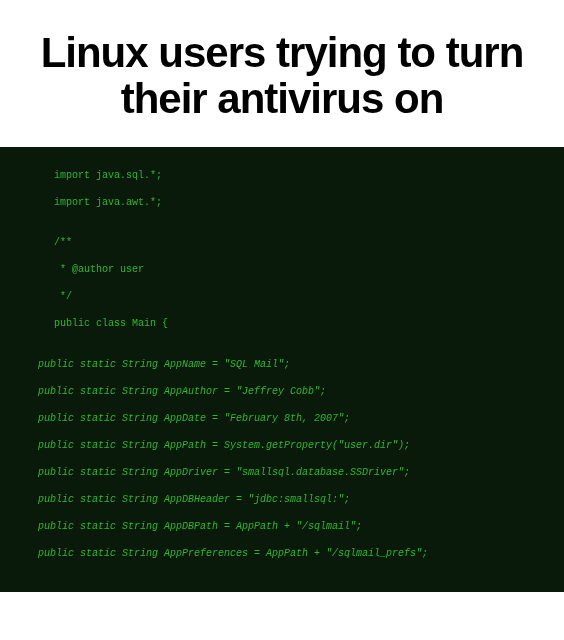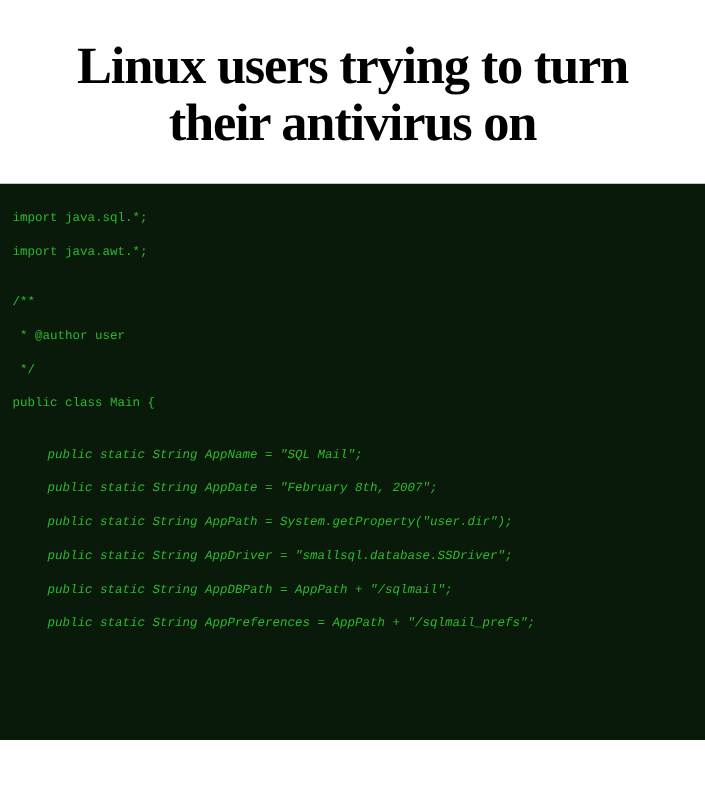--- a/index.html
+++ b/index.html
@@ -7,61 +7,63 @@
       width: 564px;
       height: 640px;
       background: #ffffff;
       font-family: sans-serif;
       overflow: hidden;
     }
     .caption {
       width: 100%;
       padding: 30px 20px 25px 20px;
       text-align: center;
-      font-family: Liberation Serif, serif;
+      font-family: Liberation Sans, sans-serif;
       font-weight: 900;
       font-size: 42px;
       line-height: 1.1;
       color: #000000;
       letter-spacing: -1px;
     }
     .terminal {
       width: 100%;
       height: 445px;
       background: #0a1a0a;
       padding: 8px 10px;
       font-family: "Courier New", monospace;
       font-size: 10px;
       line-height: 1.35;
       color: #2db82d;
       overflow: hidden;
       white-space: pre;
     }
     .indent1 { padding-left: 28px; display: block; font-style: italic; }
     .indent2 { padding-left: 56px; display: block; }
-    .codeline { display: block; }
+    .codeline { display: block; margin-left: 44px; }
   </style>
 </head>
 <body>
 
 <div class="caption">Linux users trying to turn their antivirus on</div>
 
 <div class="terminal">
 <span class="codeline">import java.sql.*;</span>
 <span class="codeline">import java.awt.*;</span>
 <span class="codeline"></span>
 <span class="codeline">/**</span>
 <span class="codeline"> * @author user</span>
 <span class="codeline"> */</span>
 <span class="codeline">public class Main {</span>
 <span class="codeline"></span>
 <span class="indent1">public static String AppName = "SQL Mail";</span>
+<span class="indent1">public static String AppAuthor = "Jeffrey Cobb";</span>
 <span class="indent1">public static String AppDate = "February 8th, 2007";</span>
 <span class="indent1">public static String AppPath = System.getProperty("user.dir");</span>
 <span class="indent1">public static String AppDriver = "smallsql.database.SSDriver";</span>
+<span class="indent1">public static String AppDBHeader = "jdbc:smallsql:";</span>
 <span class="indent1">public static String AppDBPath = AppPath + "/sqlmail";</span>
 <span class="indent1">public static String AppPreferences = AppPath + "/sqlmail_prefs";</span>
 
 
 
 <span class="indent1"></span>
 
 
 
 

